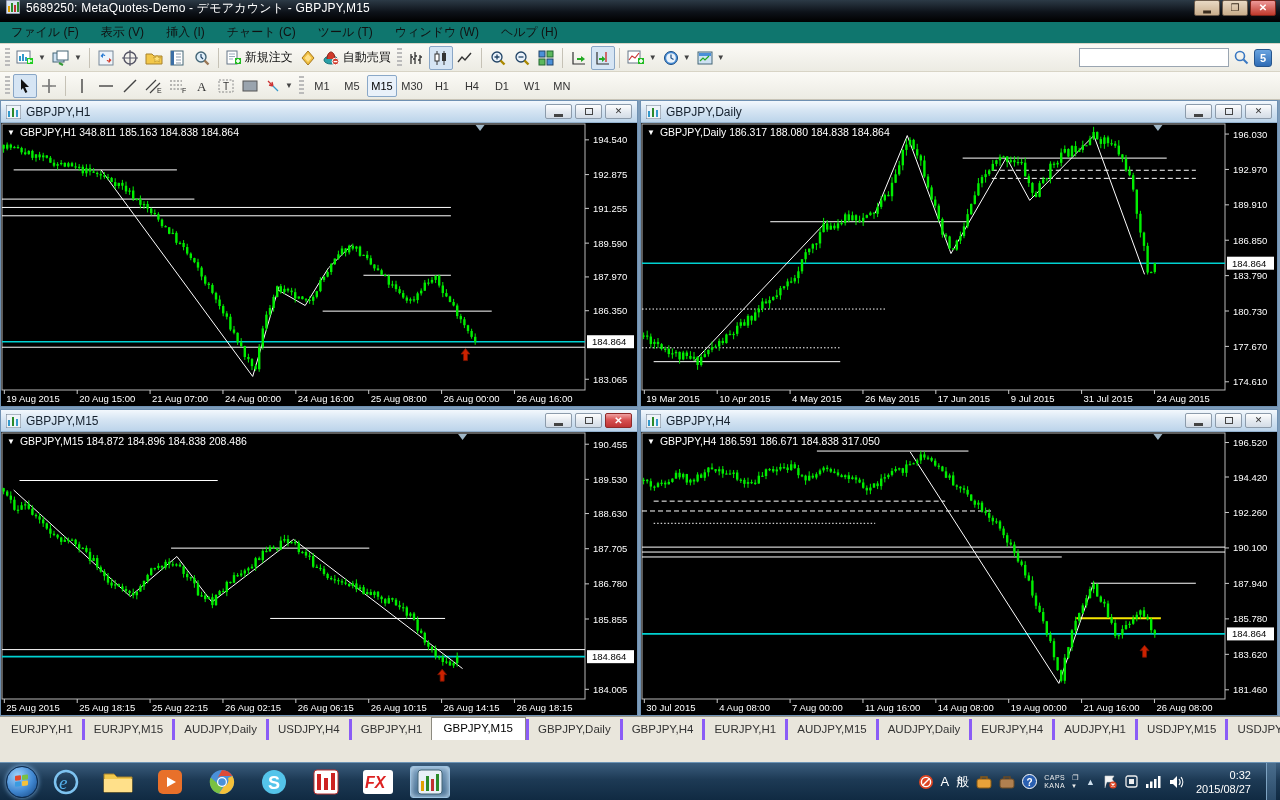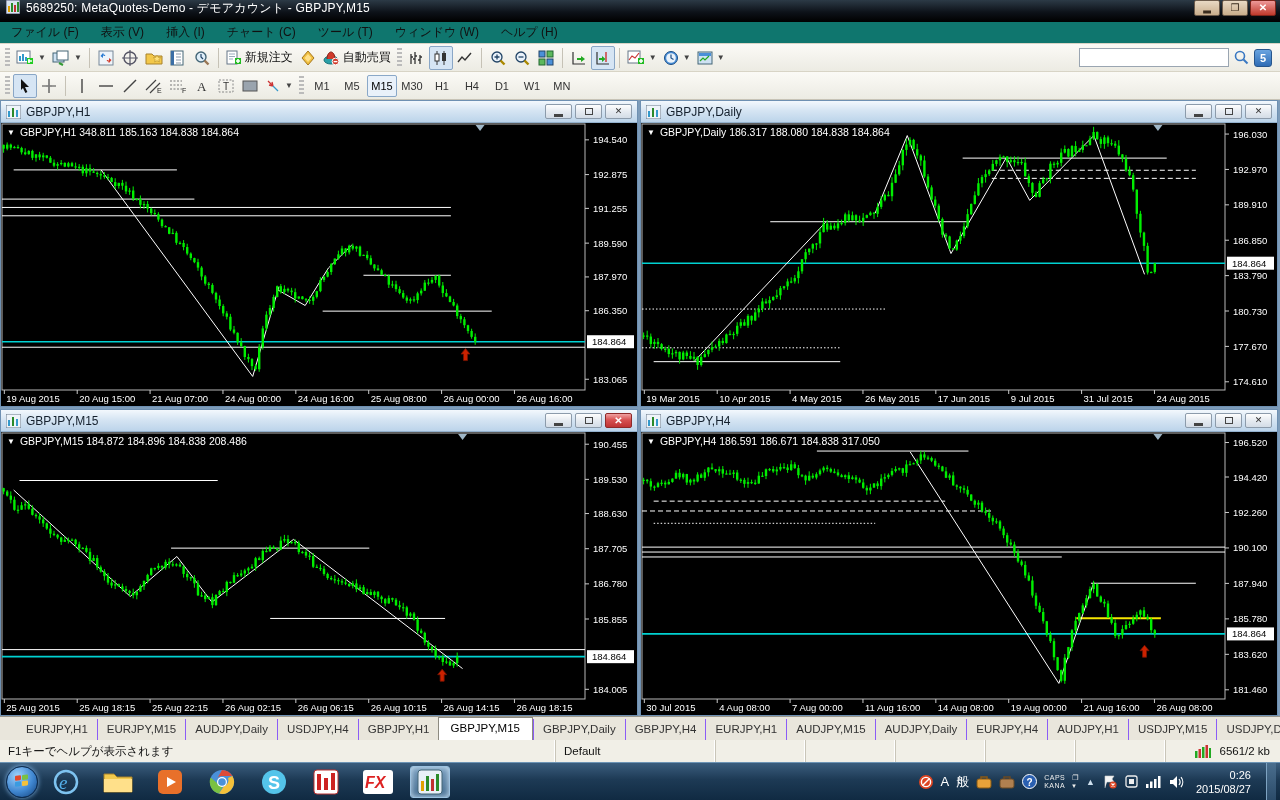--- a/index.html
+++ b/index.html
@@ -43,22 +43,22 @@
   .cw-btn{width:27px;height:15px;border:1px solid #8c9bab;border-radius:2px;background:linear-gradient(#fefefe,#e6ebf1 50%,#d3dce6);display:flex;align-items:center;justify-content:center;color:#333;font-size:9px;line-height:1}
   .cw-btn .mingl{display:block;width:9px;height:3px;background:#444;margin-top:7px}
   .cw-btn .maxgl{display:block;width:8px;height:7px;border:1.5px solid #444}
   .cw-btn.closered{background:linear-gradient(#f0a2a2,#d85252 45%,#bf3434);border-color:#8e2a2a;color:#fff;font-weight:bold;font-size:10px}
   .cw-body{position:relative;flex:1}
   .chart-svg{display:block;background:#000}
   .ohlc{position:absolute;top:3px;left:6px;color:#fff;font-size:10.5px;display:flex;align-items:center;gap:5px;pointer-events:none}
   .ohlc .caret{font-size:8px}
 
   
-  .tabbar{position:absolute;top:716px;left:0;width:1280px;height:24px;background:#e9e6dc;border-top:1px solid #9a978c;display:flex;align-items:flex-end;padding:0 17px}
-  .tab{font-size:11.5px;color:#333;padding:4px 9px 5px;border-left:1px solid #8b5cf6;white-space:nowrap}
+  .tabbar{position:absolute;top:716px;left:0;width:1280px;height:24px;background:#e9e6dc;border-top:1px solid #9a978c;display:flex;align-items:flex-end;padding:0 2px}
+  .tab{font-size:11.5px;color:#333;padding:4px 9px 5px;border-left:3px solid #8b5cf6;white-space:nowrap}
   .tab:first-child{border-left:none}
   .tab.active{background:#fff;border:1px solid #8c8a80;border-bottom:none;color:#000;padding:4px 12px 6px;margin-left:-1px}
 
   
   .statusbar{position:absolute;top:740px;left:0;width:1280px;height:22px;background:#f1efe7;display:flex;align-items:center;font-size:11.5px;color:#111}
   .sb-cell{height:100%;display:flex;align-items:center;padding:0 8px;border-right:1px solid #c9c5b8;box-shadow:inset -1px 0 0 #fff}
   .sb-help{width:556px}
   .sb-profile{width:160px}
   .sb-empty{width:90px}
   .sb-right{margin-left:auto;display:flex;align-items:center;gap:8px;padding-right:10px}
@@ -1767,39 +1767,20 @@
     <span class="tab">EURJPY,H1</span>
     <span class="tab">AUDJPY,M15</span>
     <span class="tab">AUDJPY,Daily</span>
     <span class="tab">EURJPY,H4</span>
     <span class="tab">AUDJPY,H1</span>
     <span class="tab">USDJPY,M15</span>
     <span class="tab">USDJPY,Daily</span>
 
   </div>
 
-  <div class="statusbar">
-    <span class="sb-cell sb-help">F1キーでヘルプが表示されます</span>
-    <span class="sb-cell sb-profile">Default</span>
-    <span class="sb-cell sb-empty"></span>
-    <span class="sb-cell sb-empty"></span>
-    <span class="sb-cell sb-empty"></span>
-    <span class="sb-cell sb-empty"></span>
-    <span class="sb-cell sb-empty"></span>
-    <span class="sb-right">
-      <svg width="16" height="13">
-          <rect x="0" y="6" width="2.5" height="7" fill="#2a2"></rect>
-          <rect x="3.5" y="4" width="2.5" height="9" fill="#c33"></rect>
-          <rect x="7" y="2" width="2.5" height="11" fill="#2a2"></rect>
-          <rect x="10.5" y="0" width="2.5" height="13" fill="#c33"></rect>
-          <rect x="14" y="3" width="2" height="10" fill="#2a2"></rect>
-        </svg>
-      <span>6561/2 kb</span>
-    </span>
-  </div>
 
   <div class="taskbar">
     <span class="orb">
       <span class="flagwrap">
         <i style="background:#e24a2e"></i>
           <i style="background:#7ac142"></i>
           <i style="background:#3b9be0"></i>
           <i style="background:#f5c13a"></i>
       </span>
     </span>
@@ -1920,20 +1901,20 @@
             <rect x="12" y="1" width="2.5" height="12" fill="#fff"></rect>
           </svg>
         </span>
       <span class="trayico">
           <svg width="16" height="14">
             <path d="M1 5h3l4-4v12l-4-4H1z" fill="#fff"></path>
             <path d="M10 4a5 5 0 0 1 0 6M12 2a8 8 0 0 1 0 10" stroke="#fff" stroke-width="1.2" fill="none"></path>
           </svg>
         </span>
       <span class="clock">
-        <div>0:26</div>
+        <div>0:32</div>
         <div>2015/08/27</div>
       </span>
       <span class="showdesk"></span>
     </span>
   </div>
 
 </div>
 
 </body></html>

